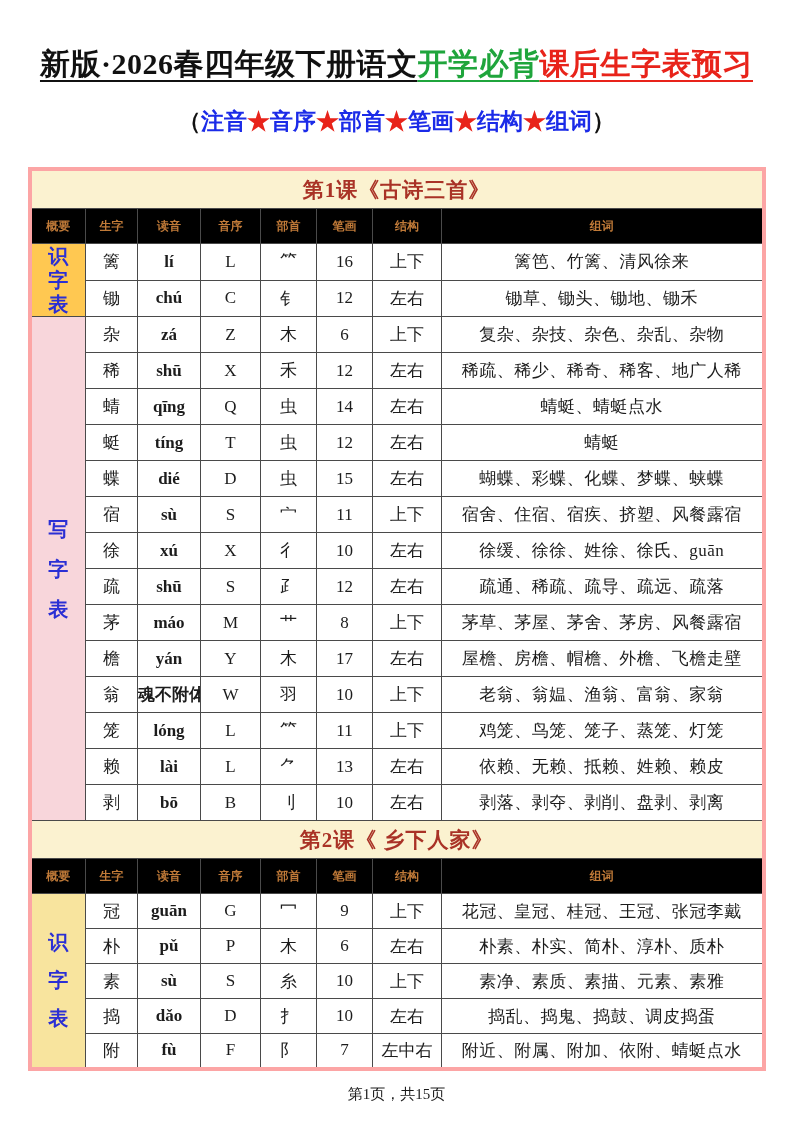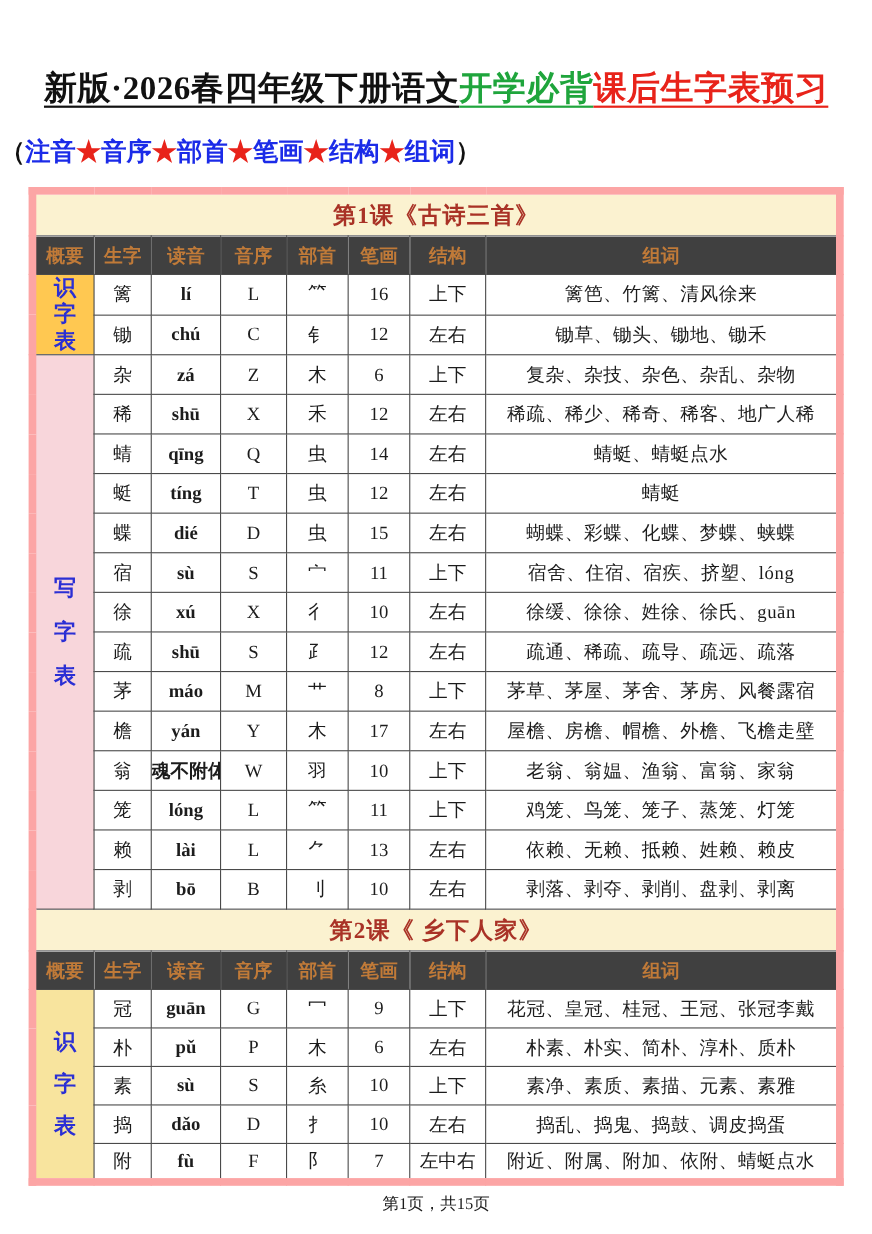--- a/index.html
+++ b/index.html
@@ -2,48 +2,48 @@
 <html><head>
 <meta charset="utf-8">
 <style>
   html,body { margin:0; padding:0; background:#ffffff; }
   .page {
     width:793px; height:1122px; background:#ffffff; position:relative;
     margin:0 auto; overflow:hidden;
     font-family:"Liberation Serif","DejaVu Serif",serif;
   }
   .title {
-    text-align:center; padding-top:60px; font-size:30px; font-weight:bold;
+    text-align:center; padding-top:44px; font-size:30px; font-weight:bold;
     letter-spacing:0.5px; white-space:nowrap;
   }
   .title span {
     text-decoration:underline;
     text-underline-offset:6px;
     text-decoration-thickness:2px;
   }
   .subtitle {
-    margin-top:21px; font-size:23px; font-weight:bold;
+    text-align:center; margin-top:21px; font-size:23px; font-weight:bold;
     white-space:nowrap;
   }
   table.vocab {
     border-collapse:collapse; table-layout:fixed;
-    width:734px; margin:17px auto 0;
-    border:7px solid #fca5a5;
+    width:734px; margin:30px auto 0;
+    border:4px solid #fca5a5;
   }
   table.vocab td {
     border:1px solid #4a4a4a; text-align:center;
     overflow:hidden; white-space:nowrap; padding:0;
     font-size:17px; color:#1c1c1c;
   }
   tr.section-row td {
     background:#FBF2D0; color:#A93226; font-size:21px; font-weight:bold;
     height:37px; letter-spacing:1px;
   }
   tr.header-row td {
-    background:#404040; color:#C07A38; font-weight:bold; font-size:17px;
+    background:#000000; color:#C07A38; font-weight:bold; font-size:12px;
     height:34px;
   }
   tr.data-row { height:36px; }
   tr.data-row-s2 { height:35px; }
   td.char-cell  { font-size:19px; }
   td.char-blue  { color:#3DA0D8; }
   td.pinyin-cell { color:#C2454F; font-size:17px; font-weight:bold;font-family:Liberation Serif, serif; }
   td.words-cell { text-align:left; padding:0 7px; font-size:16px; letter-spacing:0.5px; }
   td.group-cell { vertical-align:middle; }
   .group-inner {
@@ -168,21 +168,21 @@
           <td>左右</td>
           <td class="words-cell">蝴蝶、彩蝶、化蝶、梦蝶、蛱蝶</td>
         </tr>
         <tr class="data-row">
           <td class="char-cell char-blue">宿</td>
           <td class="pinyin-cell">sù</td>
           <td>S</td>
           <td>宀</td>
           <td>11</td>
           <td>上下</td>
-          <td class="words-cell">宿舍、住宿、宿疾、挤塑、lóng</td>
+          <td class="words-cell">宿舍、住宿、宿疾、挤塑、风餐露宿</td>
         </tr>
         <tr class="data-row">
           <td class="char-cell">徐</td>
           <td class="pinyin-cell">xú</td>
           <td>X</td>
           <td>彳</td>
           <td>10</td>
           <td>左右</td>
           <td class="words-cell">徐缓、徐徐、姓徐、徐氏、guān</td>
         </tr>

